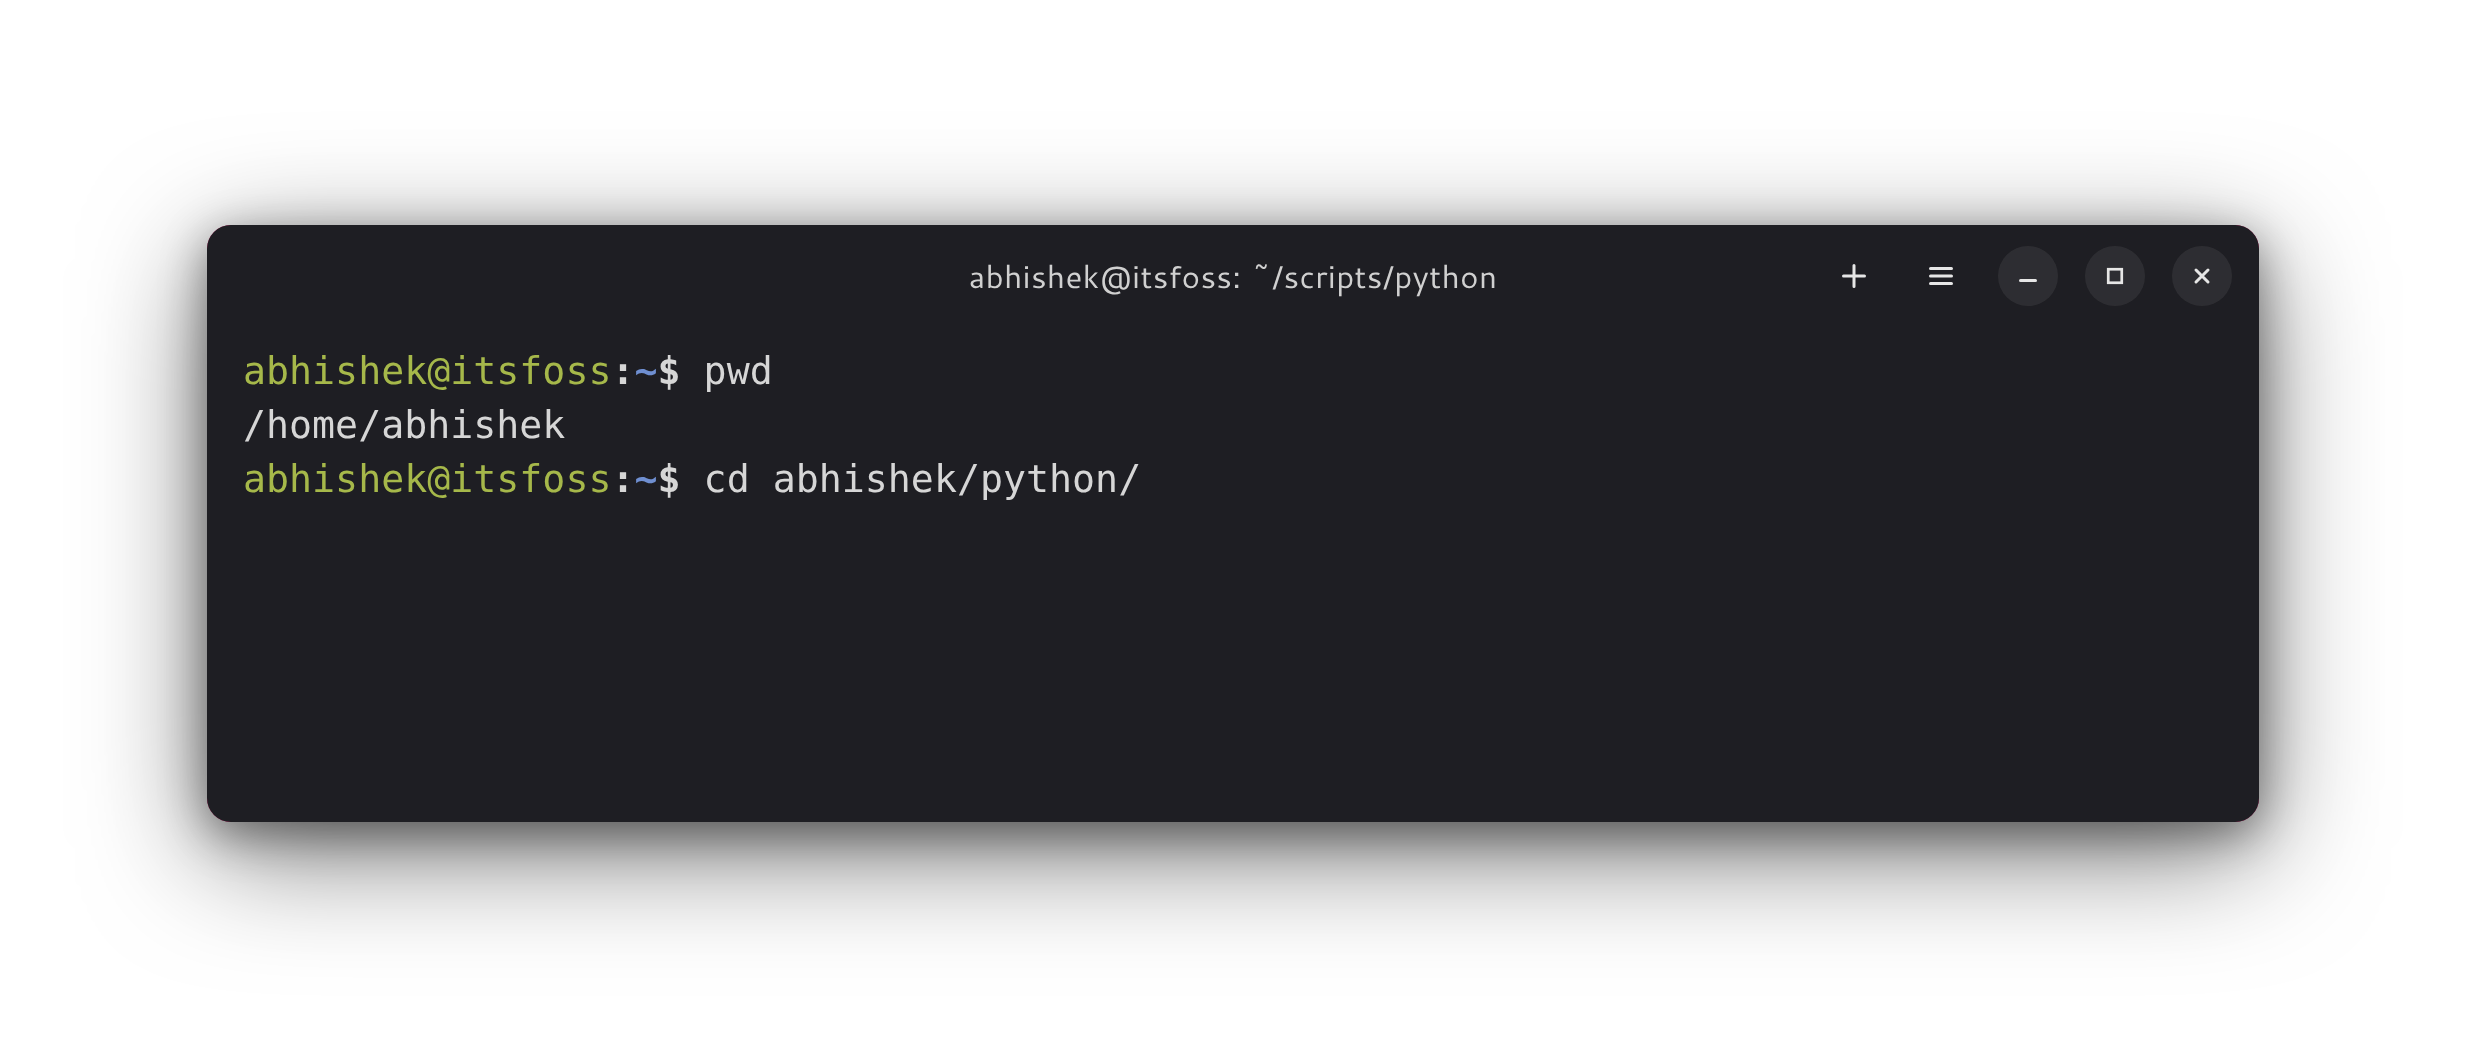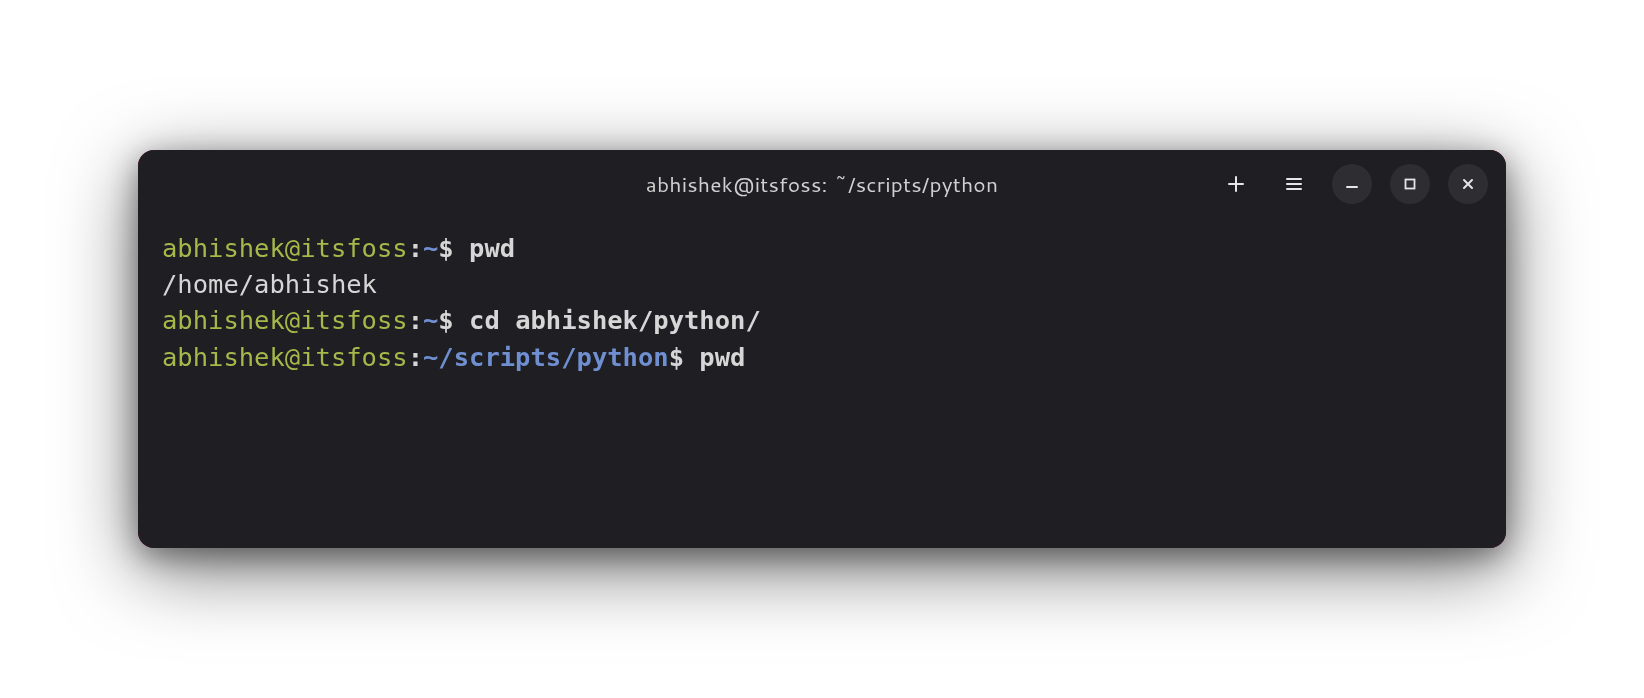--- a/index.html
+++ b/index.html
@@ -100,21 +100,21 @@
       font-weight: bold;
     }
     
     .prompt-dollar {
       color: #d6d6d6;
       font-weight: bold;
     }
     
     .cmd {
       color: #d6d6d6;
-      font-weight: bold;
+      font-weight: normal;
     }
     
     .output {
       color: #d6d6d6;
       font-weight: normal;
       margin-top: 36px;
     }
     
     .cursor {
       display: inline-block;
@@ -158,15 +158,14 @@
           <path d="M4 4l8 8M12 4l-8 8" stroke="#e6e6e6" stroke-width="2" stroke-linecap="round" fill="none"></path>
         </svg>
       </div>
     </div>
   </div>
 
   <div class="terminal-body" id="terminal-body">
   <div class="line"><span class="prompt-user">abhishek@itsfoss</span><span class="prompt-colon">:</span><span class="prompt-path">~</span><span class="prompt-dollar">$ </span><span class="cmd">pwd</span></div>
       <div class="line"><span class="output">/home/abhishek</span></div>
       <div class="line"><span class="prompt-user">abhishek@itsfoss</span><span class="prompt-colon">:</span><span class="prompt-path">~</span><span class="prompt-dollar">$ </span><span class="cmd">cd abhishek/python/</span></div>
-      <div class="line"><span class="prompt-user">abhishek@itsfoss</span><span class="prompt-colon">:</span><span class="prompt-path">~/scripts/python</span><span class="prompt-dollar">$ </span><span class="cmd">pwd</span></div>
     </div>
 </div>
 
 </body></html>

